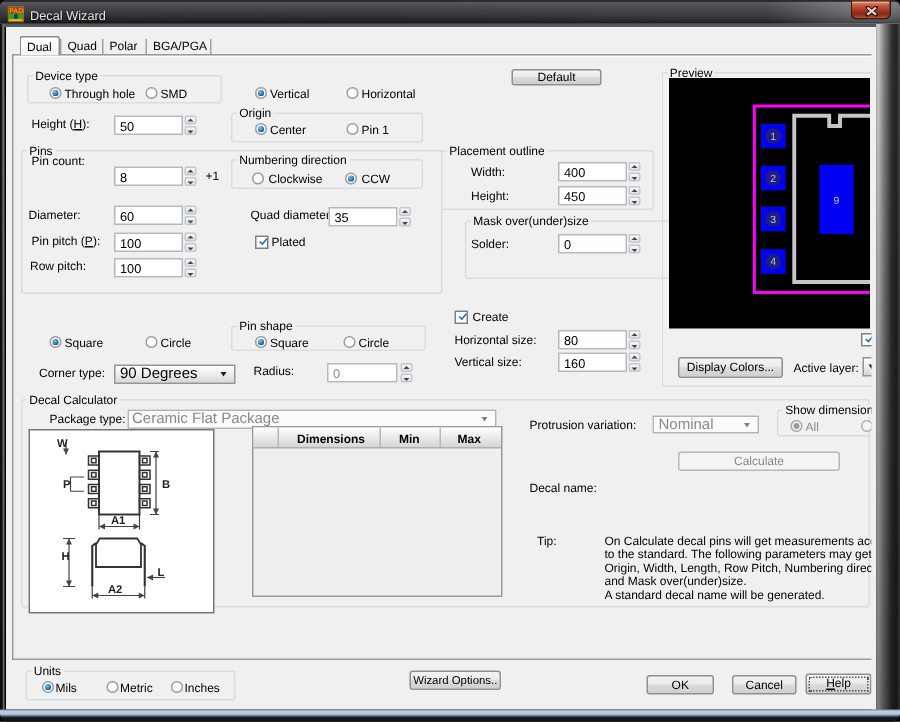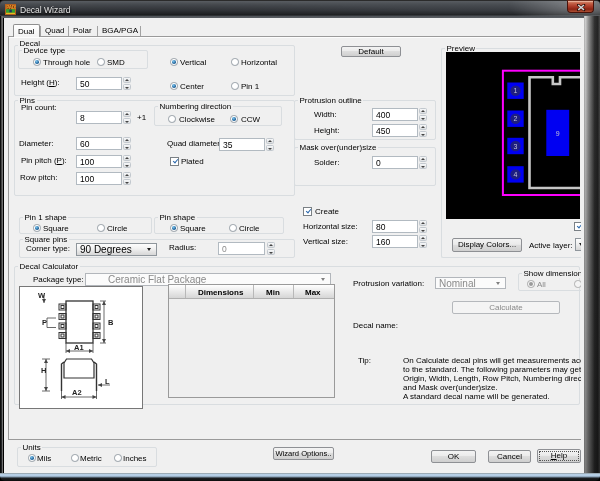--- a/index.html
+++ b/index.html
@@ -89,34 +89,34 @@
       <span>Dual</span>
     </div>
   <div class="tab" style="left:45px">Quad</div>
   <div class="tab" style="left:73px">Polar</div>
   <div class="tab" style="left:102px">BGA/PGA</div>
   <div class="tabsep" style="left:40px"></div>
   <div class="tabsep" style="left:68px"></div>
   <div class="tabsep" style="left:97px"></div>
   <div class="tabsep" style="left:140px"></div>
 
-  <div class="grp" style="left:14px;top:45px;width:281px;height:51px">
-      <b style="top:-6px">Decal</b>
-    </div>
   <div class="grp" style="left:18px;top:50px;width:130px;height:19px">
       <b>Device type</b>
     </div>
   <div class="rd on" style="left:33px;top:58px"></div>
     <div class="lb" style="left:43px;top:59px">Through hole</div>
   <div class="rd" style="left:97px;top:58px"></div>
     <div class="lb" style="left:107px;top:59px">SMD</div>
   <div class="rd on" style="left:170px;top:58px"></div>
     <div class="lb" style="left:180px;top:59px">Vertical</div>
   <div class="rd" style="left:231px;top:58px"></div>
     <div class="lb" style="left:241px;top:59px">Horizontal</div>
+  <div class="grp" style="left:154px;top:75px;width:128px;height:20px">
+      <b>Origin</b>
+    </div>
   <div class="rd on" style="left:170px;top:82px"></div>
     <div class="lb" style="left:180px;top:83px">Center</div>
   <div class="rd" style="left:231px;top:82px"></div>
     <div class="lb" style="left:241px;top:83px">Pin 1</div>
   <div class="lb" style="left:21px;top:79px">Height (<u>H</u>):</div>
   <div class="fld" style="left:76px;top:77px;width:46px">50</div>
   <div class="spin" style="left:123px;top:77px">
       <i class="up"></i>
       <i class="dn"></i>
     </div>
@@ -158,63 +158,57 @@
     </div>
   <div class="cb" style="left:170px;top:157px"></div>
     <div class="lb" style="left:181px;top:158px">Plated</div>
   <div class="lb" style="left:20px;top:174px">Row pitch:</div>
   <div class="fld" style="left:76px;top:172px;width:46px">100</div>
   <div class="spin" style="left:123px;top:172px">
       <i class="up"></i>
       <i class="dn"></i>
     </div>
 
-  <div class="grp" style="left:19px;top:217px;width:133px;height:17px">
-      <b>Pin 1 shape</b>
-    </div>
   <div class="rd on" style="left:33px;top:224px"></div>
     <div class="lb" style="left:43px;top:225px">Square</div>
   <div class="rd" style="left:97px;top:224px"></div>
     <div class="lb" style="left:107px;top:225px">Circle</div>
   <div class="grp" style="left:154px;top:217px;width:130px;height:17px">
       <b>Pin shape</b>
     </div>
   <div class="rd on" style="left:170px;top:224px"></div>
     <div class="lb" style="left:180px;top:225px">Square</div>
   <div class="rd" style="left:229px;top:224px"></div>
     <div class="lb" style="left:239px;top:225px">Circle</div>
-  <div class="grp" style="left:19px;top:239px;width:276px;height:19px">
-      <b>Square pins</b>
-    </div>
   <div class="lb" style="left:26px;top:245px">Corner type:</div>
   <div class="combo" style="left:76px;top:243px;width:81px">90 Degrees<span class="ar"></span></div>
   <div class="lb" style="left:169px;top:244px">Radius:</div>
   <div class="fld dis" style="left:218px;top:242px;width:47px">0</div>
   <div class="spin" style="left:267px;top:242px">
       <i class="up"></i>
       <i class="dn"></i>
     </div>
 
   <div class="btn" style="left:341px;top:46px;width:60px;height:11px;line-height:9px">Default</div>
   <div class="grp" style="left:294px;top:100px;width:142px;height:40px">
-      <b>Protrusion outline</b>
+      <b>Placement outline</b>
     </div>
   <div class="lb" style="left:314px;top:111px">Width:</div>
   <div class="fld" style="left:372px;top:108px;width:46px">400</div>
   <div class="spin" style="left:419px;top:108px">
       <i class="up"></i>
       <i class="dn"></i>
     </div>
   <div class="lb" style="left:314px;top:127px">Height:</div>
   <div class="fld" style="left:372px;top:124px;width:46px">450</div>
   <div class="spin" style="left:419px;top:124px">
       <i class="up"></i>
       <i class="dn"></i>
     </div>
-  <div class="grp" style="left:294px;top:147px;width:142px;height:39px">
+  <div class="grp" style="left:310px;top:147px;width:142px;height:39px">
       <b>Mask over(under)size</b>
     </div>
   <div class="lb" style="left:314px;top:159px">Solder:</div>
   <div class="fld" style="left:372px;top:156px;width:46px">0</div>
   <div class="spin" style="left:419px;top:156px">
       <i class="up"></i>
       <i class="dn"></i>
     </div>
   <div class="cb" style="left:303px;top:207px"></div>
     <div class="lb" style="left:315px;top:208px">Create</div>
@@ -264,21 +258,21 @@
   <div class="btn" style="left:452px;top:238px;width:70px;height:14px;line-height:12px">Display Colors...</div>
   <div class="lb" style="left:529px;top:242px">Active layer:</div>
   <div class="combo" style="left:575px;top:238px;width:14px"> 
       <span class="ar"></span>
     </div>
 
   <div class="grp" style="left:14px;top:266px;width:566px;height:139px">
       <b>Decal Calculator</b>
     </div>
   <div class="lb" style="left:33px;top:276px">Package type:</div>
-  <div class="combo dis flat" style="left:85px;top:273px;width:246px;padding-left:22px">Ceramic Flat Package<span class="ar"></span></div>
+  <div class="combo dis flat" style="left:85px;top:273px;width:246px;padding-left:2px">Ceramic Flat Package<span class="ar"></span></div>
 
   <div class="abs" style="left:19px;top:286px;width:124px;height:123px;background:#fff;border:1px solid #777;">
     <svg width="122" height="121" style="position:absolute;left:0;top:0">
       <g fill="none" stroke="#333" stroke-width="1">
         <rect x="46" y="14" width="27" height="42" fill="#fff" stroke-width="1.3"></rect>
 
         <rect x="39" y="17" width="7" height="6"></rect>
           <rect x="41" y="18.5" width="3" height="3"></rect>
         <rect x="39" y="26.5" width="7" height="6"></rect>
           <rect x="41" y="28" width="3" height="3"></rect>

